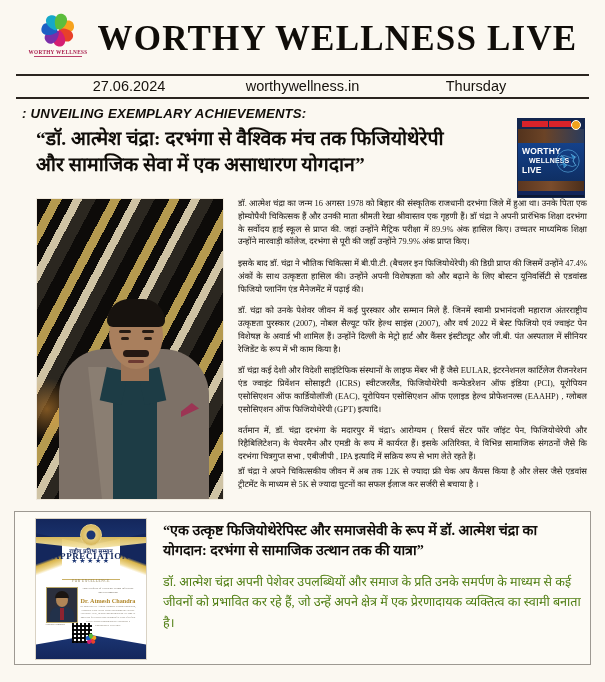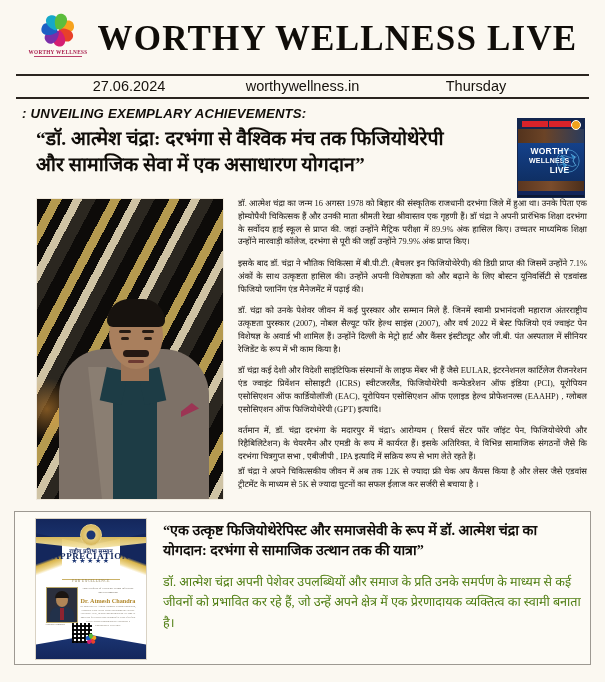--- a/index.html
+++ b/index.html
@@ -99,21 +99,20 @@
   .cover .sun{
     position:absolute;right:3px;top:1px;width:8px;height:8px;border-radius:50%;
     background:#f0a21c;border:1px solid #fff;
   }
   .cover .photoband{
     height:14px;background:linear-gradient(90deg,#53331d,#6b4326 40%,#2b3c5c);
   }
   .cover .mid{
     position:relative;height:38px;background:#123a78;
     background:linear-gradient(180deg,#14418a,#0f2f64);
-    text-align:right;
   }
   .cover .wwl{
     position:absolute;left:4px;top:3px;color:#fff;font-family:"Liberation Sans",sans-serif;
     font-weight:bold;font-size:8.5px;line-height:1.25;letter-spacing:.2px;
   }
   .cover .wwl .w2{margin-left:7px;font-size:7px;}
   .cover .globe{
     position:absolute;right:2px;top:4px;width:28px;height:28px;opacity:.85;
   }
   .cover .woodband{
@@ -407,21 +406,21 @@
         <div class="browR"></div>
         <div class="eyeL"></div>
         <div class="eyeR"></div>
         <div class="mous"></div>
         <div class="mouth"></div>
       </div>
     </div>
 
     <div class="columns">
       <p class="para">डॉ. आत्मेश चंद्रा का जन्म 16 अगस्त 1978 को बिहार की संस्कृतिक राजधानी दरभंगा जिले में हुआ था। उनके पिता एक होम्योपैथी चिकित्सक हैं और उनकी माता श्रीमती रेखा श्रीवास्तव एक गृहणी हैं। डॉ चंद्रा ने अपनी प्रारंभिक शिक्षा दरभंगा के सर्वोदय हाई स्कूल से प्राप्त की. जहां उन्होंने मैट्रिक परीक्षा में 89.9% अंक हासिल किए। उच्चतर माध्यमिक शिक्षा उन्होंने मारवाड़ी कॉलेज, दरभंगा से पूरी की जहाँ उन्होंने 79.9% अंक प्राप्त किए।</p>
-      <p class="para">इसके बाद डॉ. चंद्रा ने भौतिक चिकित्सा में बी.पी.टी. (बैचलर इन फिजियोथेरेपी) की डिग्री प्राप्त की जिसमें उन्होंने 7.1% अंकों के साथ उत्कृष्टता हासिल की। उन्होंने अपनी विशेषज्ञता को और बढ़ाने के लिए बोस्टन यूनिवर्सिटी से एडवांस्ड फिजियो प्लानिंग एंड मैनेजमेंट में पढ़ाई की।</p>
+      <p class="para">इसके बाद डॉ. चंद्रा ने भौतिक चिकित्सा में बी.पी.टी. (बैचलर इन फिजियोथेरेपी) की डिग्री प्राप्त की जिसमें उन्होंने 47.4% अंकों के साथ उत्कृष्टता हासिल की। उन्होंने अपनी विशेषज्ञता को और बढ़ाने के लिए बोस्टन यूनिवर्सिटी से एडवांस्ड फिजियो प्लानिंग एंड मैनेजमेंट में पढ़ाई की।</p>
       <p class="para">डॉ. चंद्रा को उनके पेशेवर जीवन में कई पुरस्कार और सम्मान मिले हैं. जिनमें स्वामी प्रभानंदजी महाराज अंतरराष्ट्रीय उत्कृष्टता पुरस्कार (2007), नोबल सैल्यूट फॉर हेल्थ साइंस (2007), और वर्ष 2022 में बेस्ट फिजियो एवं ज्वाइंट पेन विशेषज्ञ के अवार्ड भी शामिल हैं। उन्होंने दिल्ली के मेट्रो हार्ट और कैंसर इंस्टीट्यूट और जी.बी. पंत अस्पताल में सीनियर रेजिडेंट के रूप में भी काम किया है।</p>
       <p class="para">डॉ चंद्रा कई देशी और विदेशी साइंटिफिक संस्थानों के लाइफ मेंबर भी हैं जैसे EULAR, इंटरनेशनल कार्टिलेज रीजनरेशन एंड ज्वाइंट प्रिवेंशन सोसाइटी (ICRS) स्वीटजरलैंड, फिजियोथेरेपी कन्फेडरेशन ऑफ इंडिया (PCI), यूरोपियन एसोसिएशन ऑफ कार्डियोलॉजी (EAC), यूरोपियन एसोसिएशन ऑफ एलाइड हेल्थ प्रोफेशनल्स (EAAHP) , ग्लोबल एसोसिएशन ऑफ फिजियोथेरेपी (GPT) इत्यादि।</p>
       <p class="para tight">वर्तमान में, डॉ. चंद्रा दरभंगा के मदारपुर में चंद्रा's आरोग्यम ( रिसर्च सेंटर फॉर जॉइंट पेन, फिजियोथेरेपी और रिहैबिलिटेशन) के चेयरमैन और एमडी के रूप में कार्यरत हैं। इसके अतिरिक्त, वे विभिन्न सामाजिक संगठनों जैसे कि दरभंगा चित्रगुप्त सभा , एबीजीपी , IPA इत्यादि में सक्रिय रूप से भाग लेते रहते हैं।</p>
       <p class="para">डॉ चंद्रा ने अपने चिकित्सकीय जीवन में अब तक 12K से ज्यादा फ्री चेक अप कैंपस किया है और लेसर जैसे एडवांस ट्रीटमेंट के माध्यम से 5K से ज्यादा घुटनों का सफल ईलाज कर सर्जरी से बचाया है ।</p>
     </div>
   </div>
 
   <div class="hlbox">
     <div class="cert">
       <div class="cbgL"></div>

